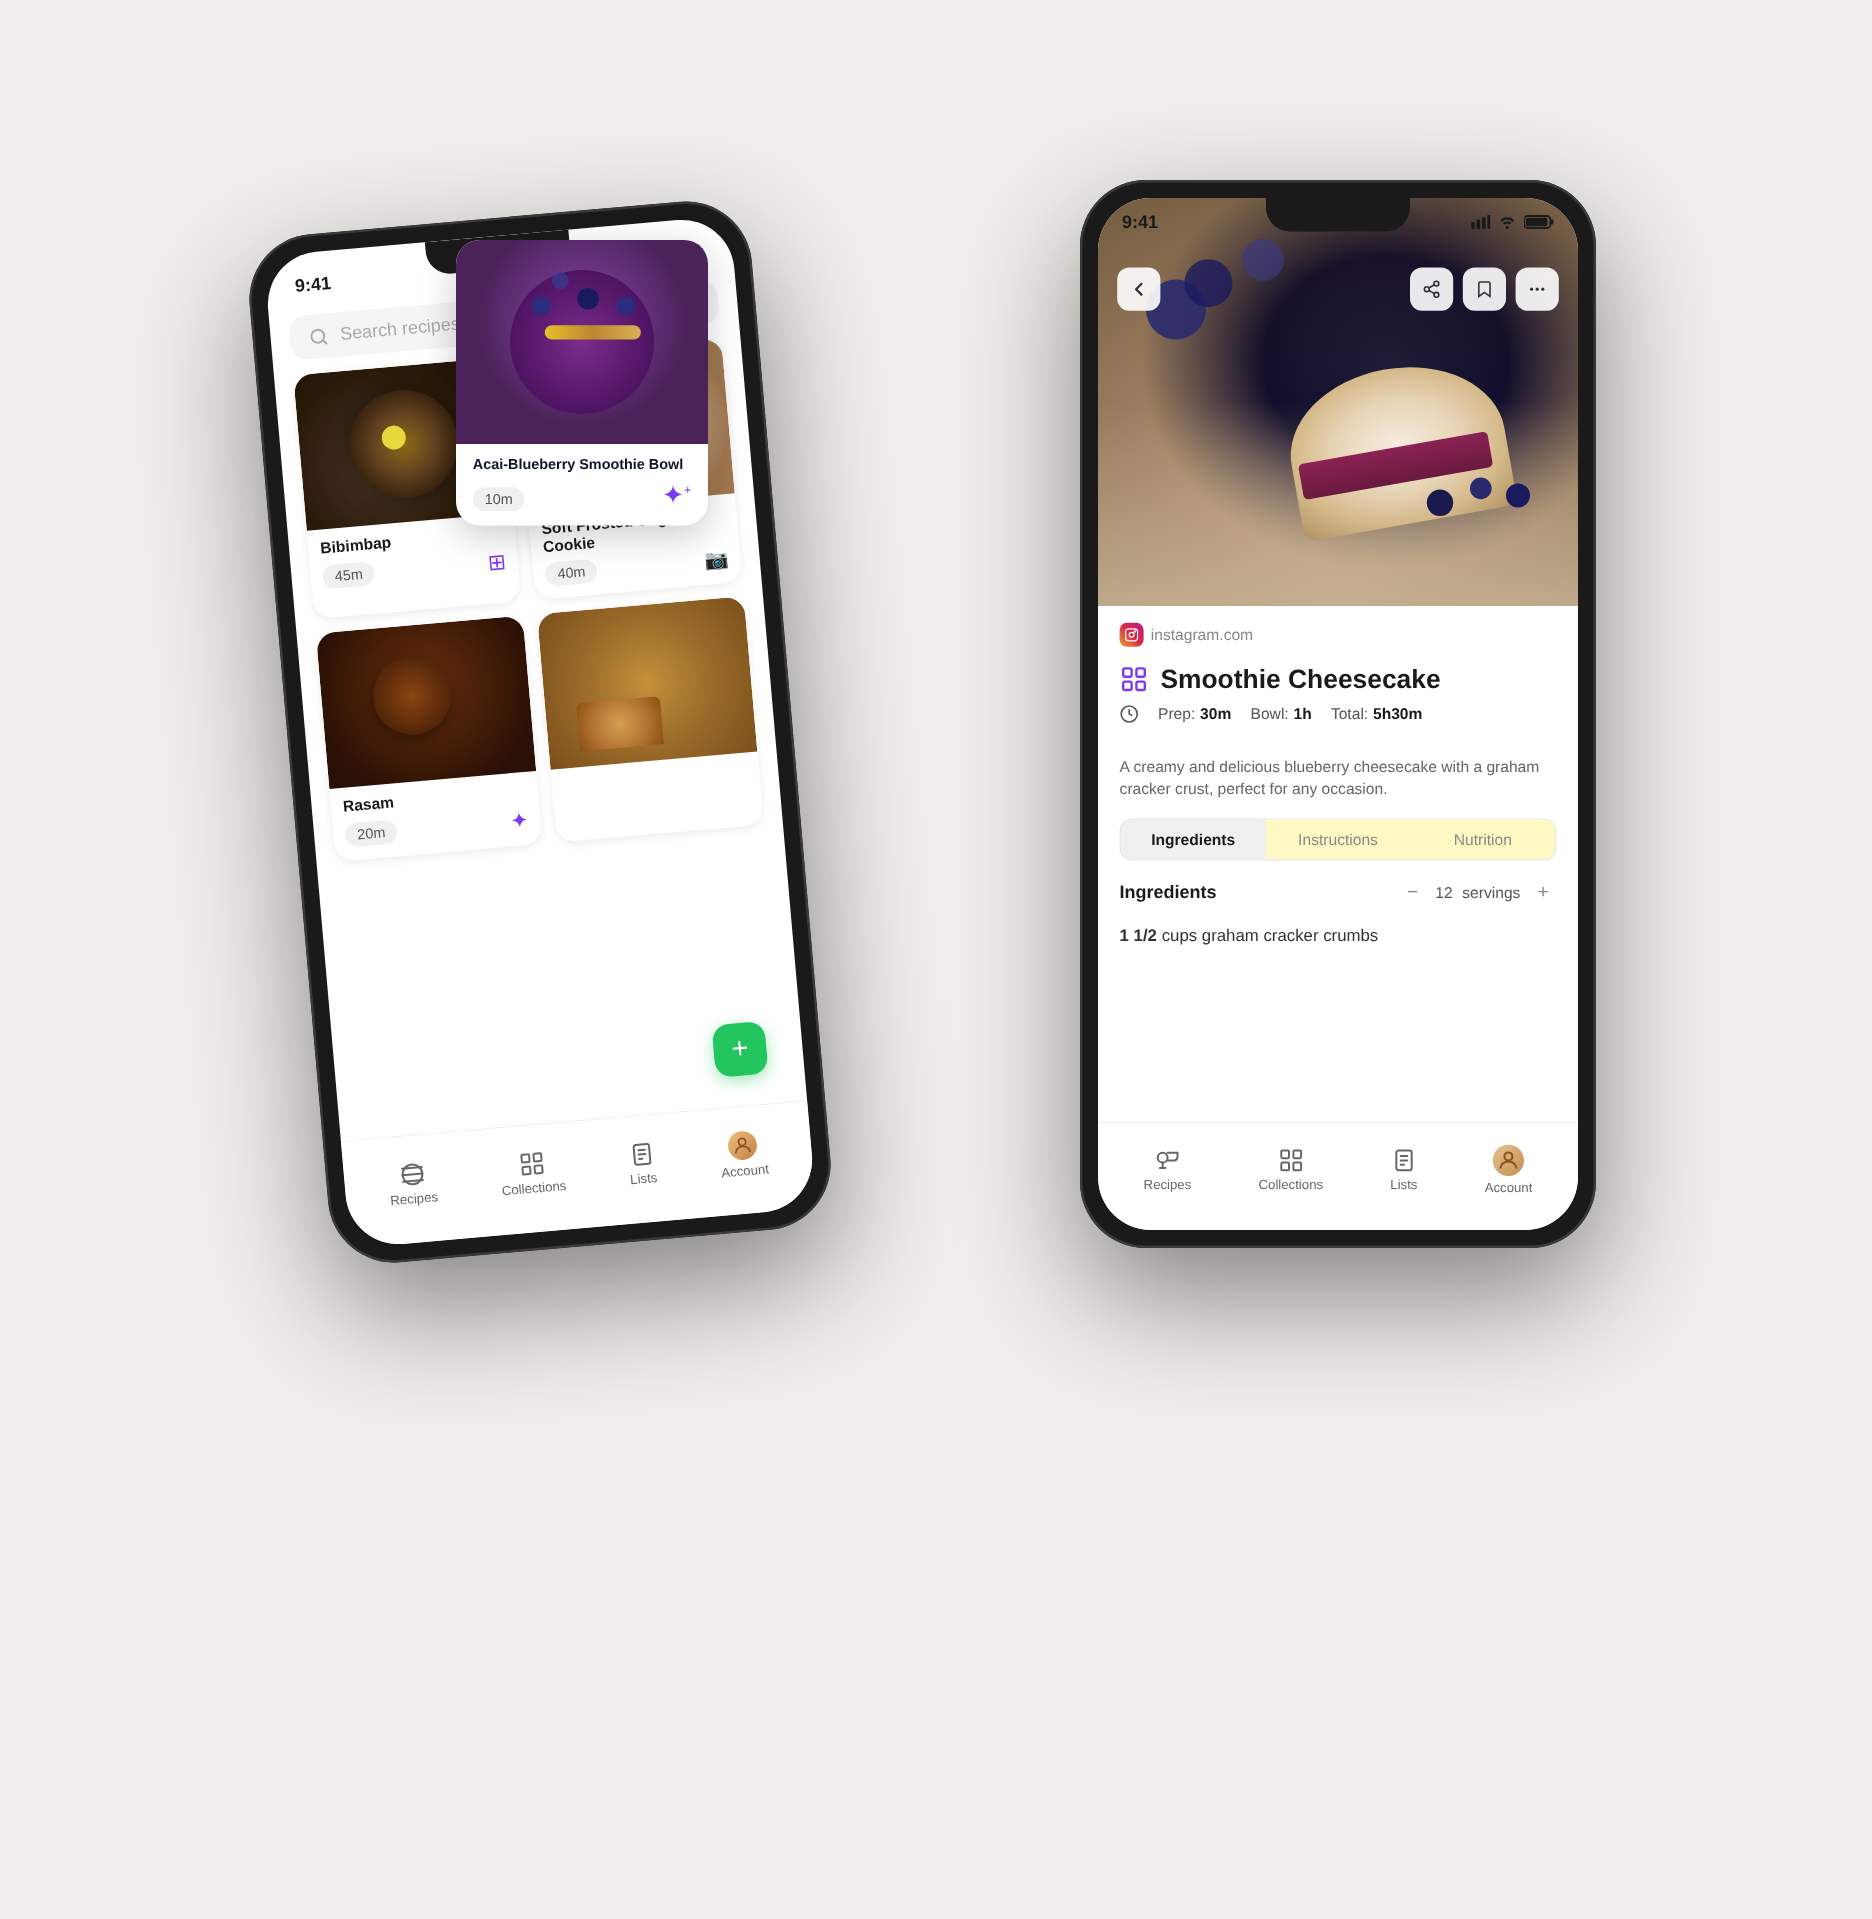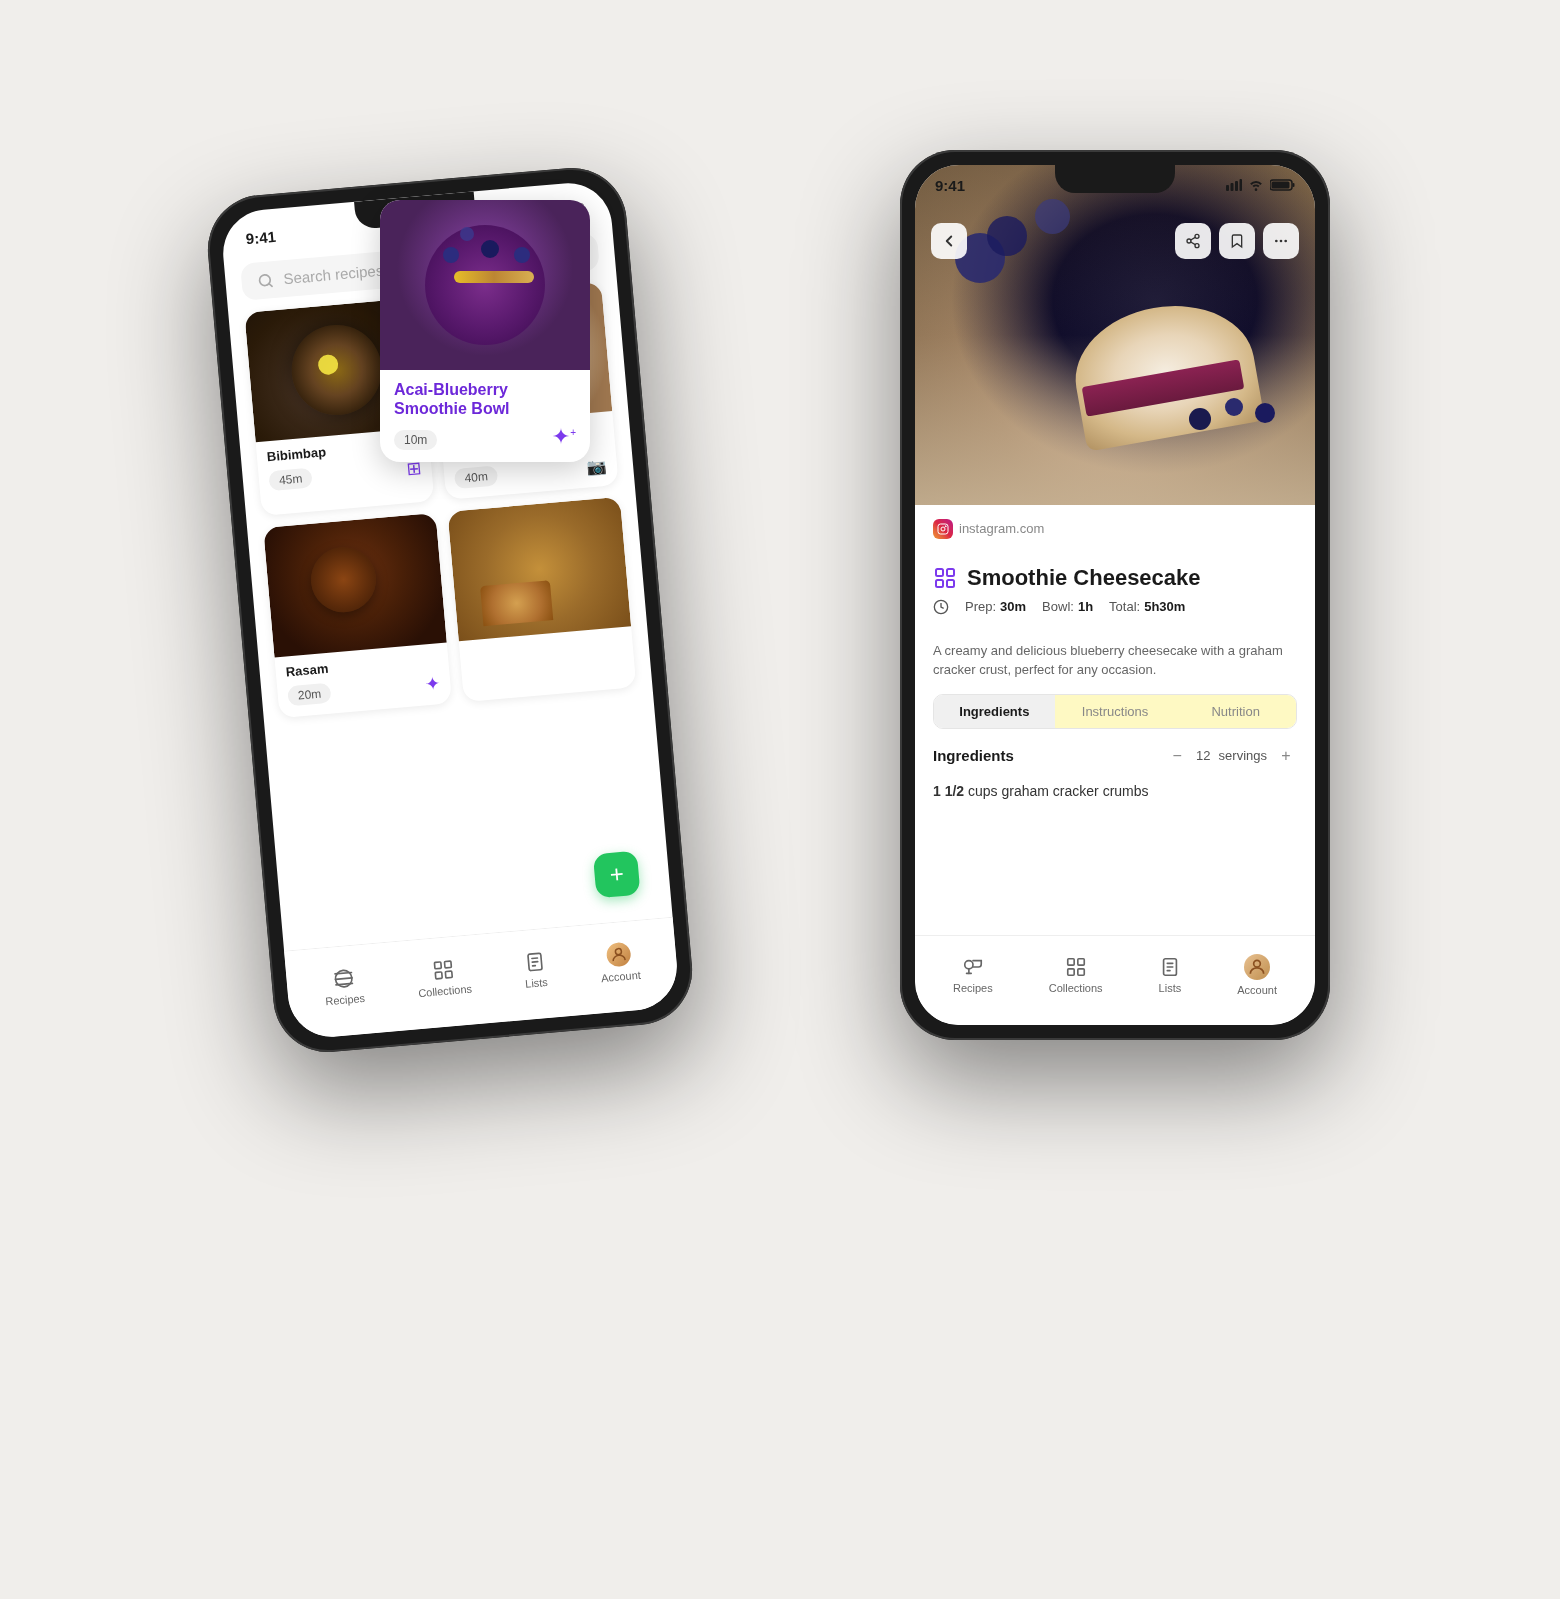--- a/index.html
+++ b/index.html
@@ -181,23 +181,23 @@
       width: 100%;
       height: 170px;
       background: #c8b8d8;
       background-size: cover;
       background-position: center;
     }
     .acai-card-info {
       padding: 10px 14px 12px;
     }
     .acai-card-title {
-      font-size: 16px;
+      font-size: 12px;
       font-weight: 700;
-      color: #6d28d9;
+      color: #0f172a;
       line-height: 1.2;
       margin-bottom: 6px;
     }
     .acai-card-meta {
       display: flex;
       justify-content: space-between;
       align-items: flex-end;
     }
 
     
@@ -273,21 +273,21 @@
 
     .p2-content {
       padding: 14px 18px;
       background: #fff;
     }
 
     .source-line {
       display: flex;
       align-items: center;
       gap: 6px;
-      margin-bottom: 26px;
+      margin-bottom: 14px;
     }
     .source-icon {
       width: 20px;
       height: 20px;
       background: linear-gradient(45deg, #f09433, #e6683c, #dc2743, #cc2366, #bc1888);
       border-radius: 6px;
       display: flex;
       align-items: center;
       justify-content: center;
       color: #fff;

